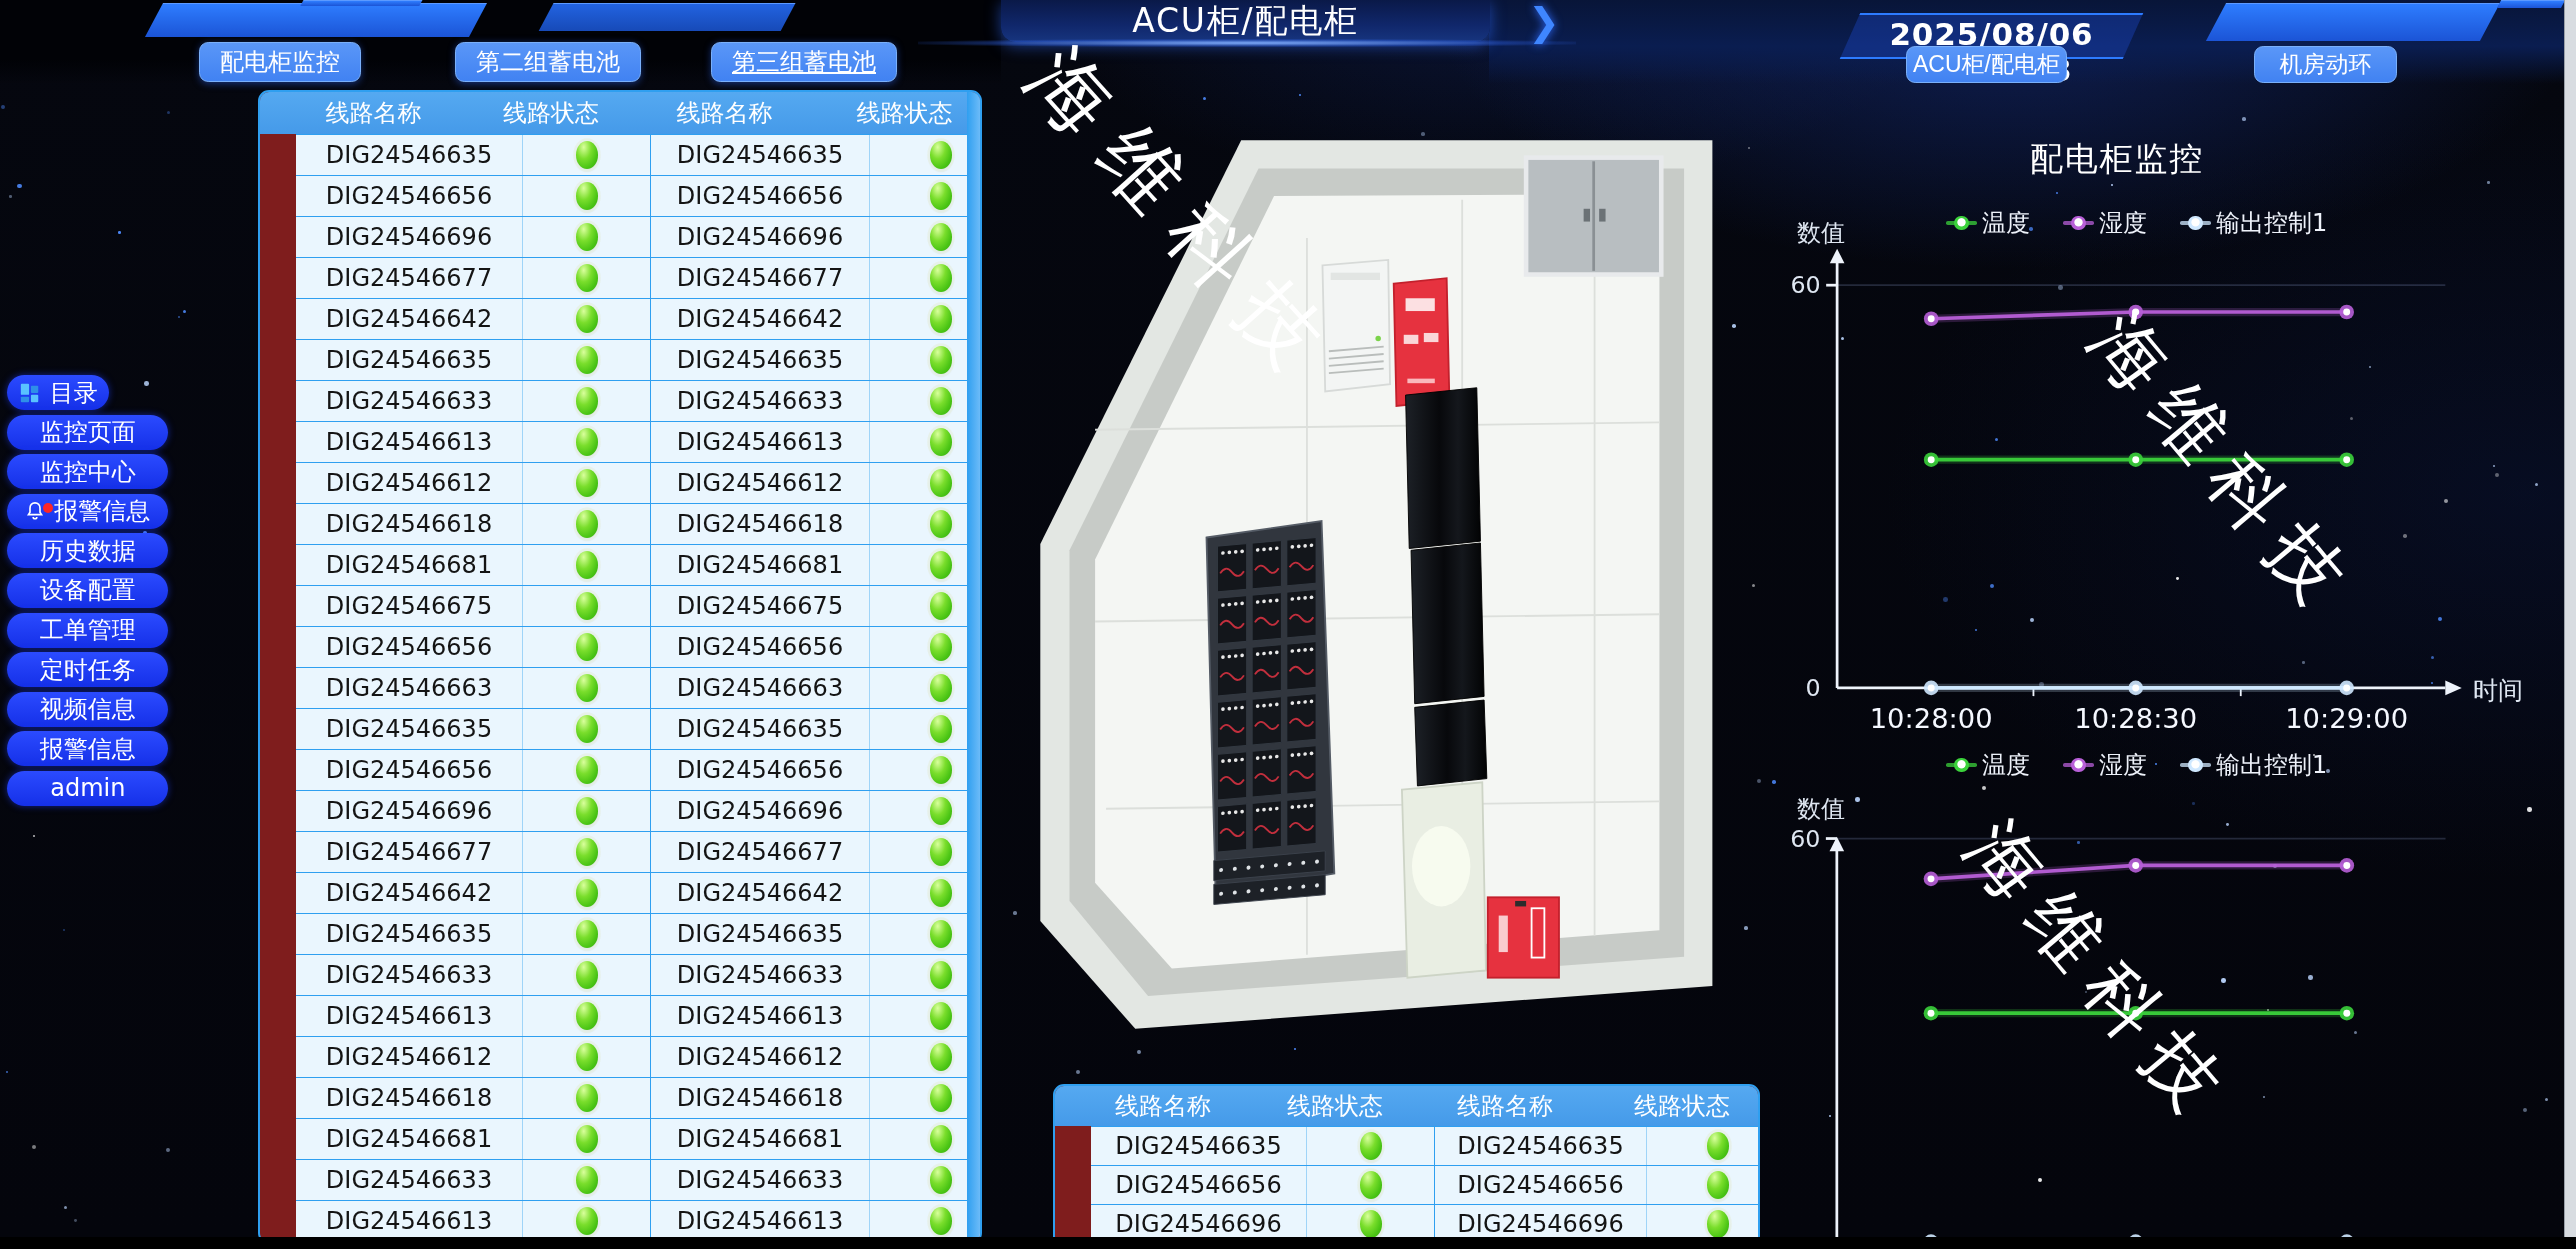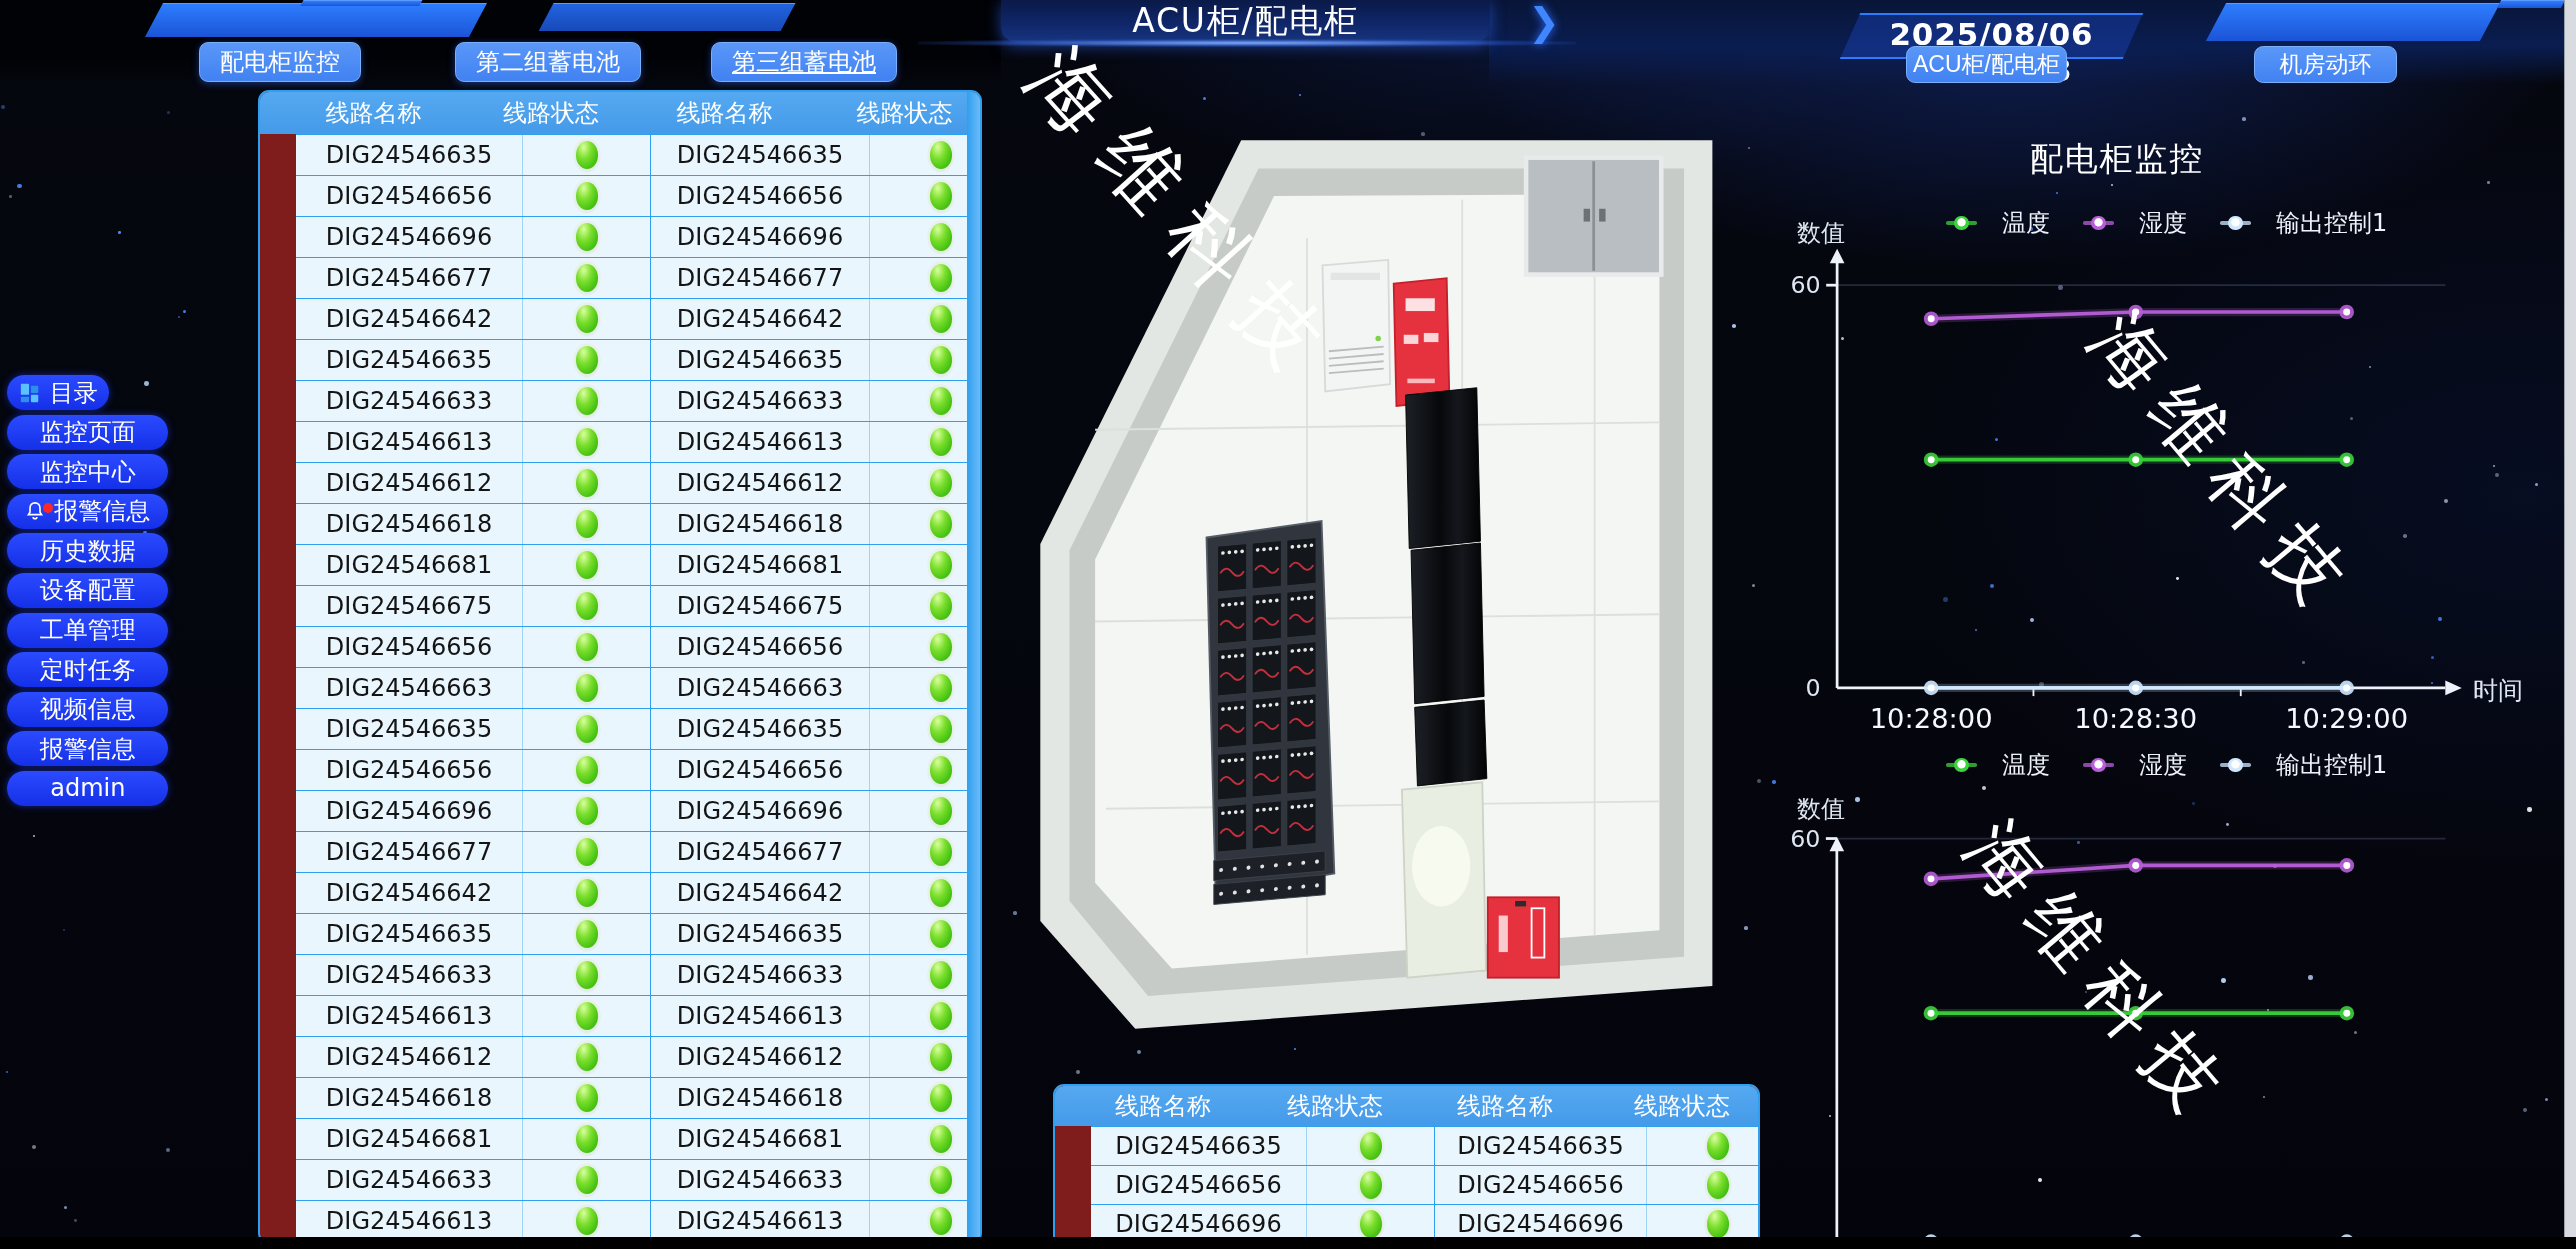--- a/index.html
+++ b/index.html
@@ -69,21 +69,21 @@
   .dot{width:22px;height:27.4px;border-radius:50%;
     background:radial-gradient(ellipse at 35% 22%,#d9ff9c 0%,#7ade2c 38%,#49c414 70%,#3aa40e 100%);
     box-shadow:0 0 0 2.7px rgba(230,240,230,.85),0 1.8px 2.7px rgba(0,0,0,.18);}
   .vscroll{position:absolute;right:0;top:0;bottom:0;width:12.8px;z-index:7;
     background:linear-gradient(90deg,#2f9ff0,#6cbbf8);}
   
   .chart-title{position:absolute;left:1916px;top:137px;width:402px;z-index:6;text-align:center;
     color:#fff;font-size:33px;letter-spacing:1.8px;}
   .axis-label{position:absolute;z-index:6;color:#dfe7f2;font-size:24px;}
   .legend{position:absolute;z-index:6;display:flex;gap:33px;align-items:center;}
-  .legend-item{display:flex;align-items:center;gap:25px;cursor:pointer;}
+  .legend-item{display:flex;align-items:center;gap:5px;cursor:pointer;}
   .legend-marker{position:relative;width:31px;height:14.6px;display:inline-block;}
   .legend-marker .ln{position:absolute;left:0;top:5.5px;width:31px;height:3.7px;border-radius:1.8px;opacity:.75;}
   .legend-marker .dt{position:absolute;left:8.2px;top:0;width:14.6px;height:14.6px;border-radius:50%;}
   .legend-label{color:#eef2fa;font-size:24px;}
   .chart-svg{position:absolute;z-index:6;}
   
   #room{position:absolute;left:1033px;top:128px;width:694px;height:914px;z-index:5;}
   
   .watermark{position:absolute;z-index:8;color:#fff;font-family:"DejaVu Serif","Liberation Serif",serif;
     white-space:nowrap;transform-origin:left top;pointer-events:none;}

